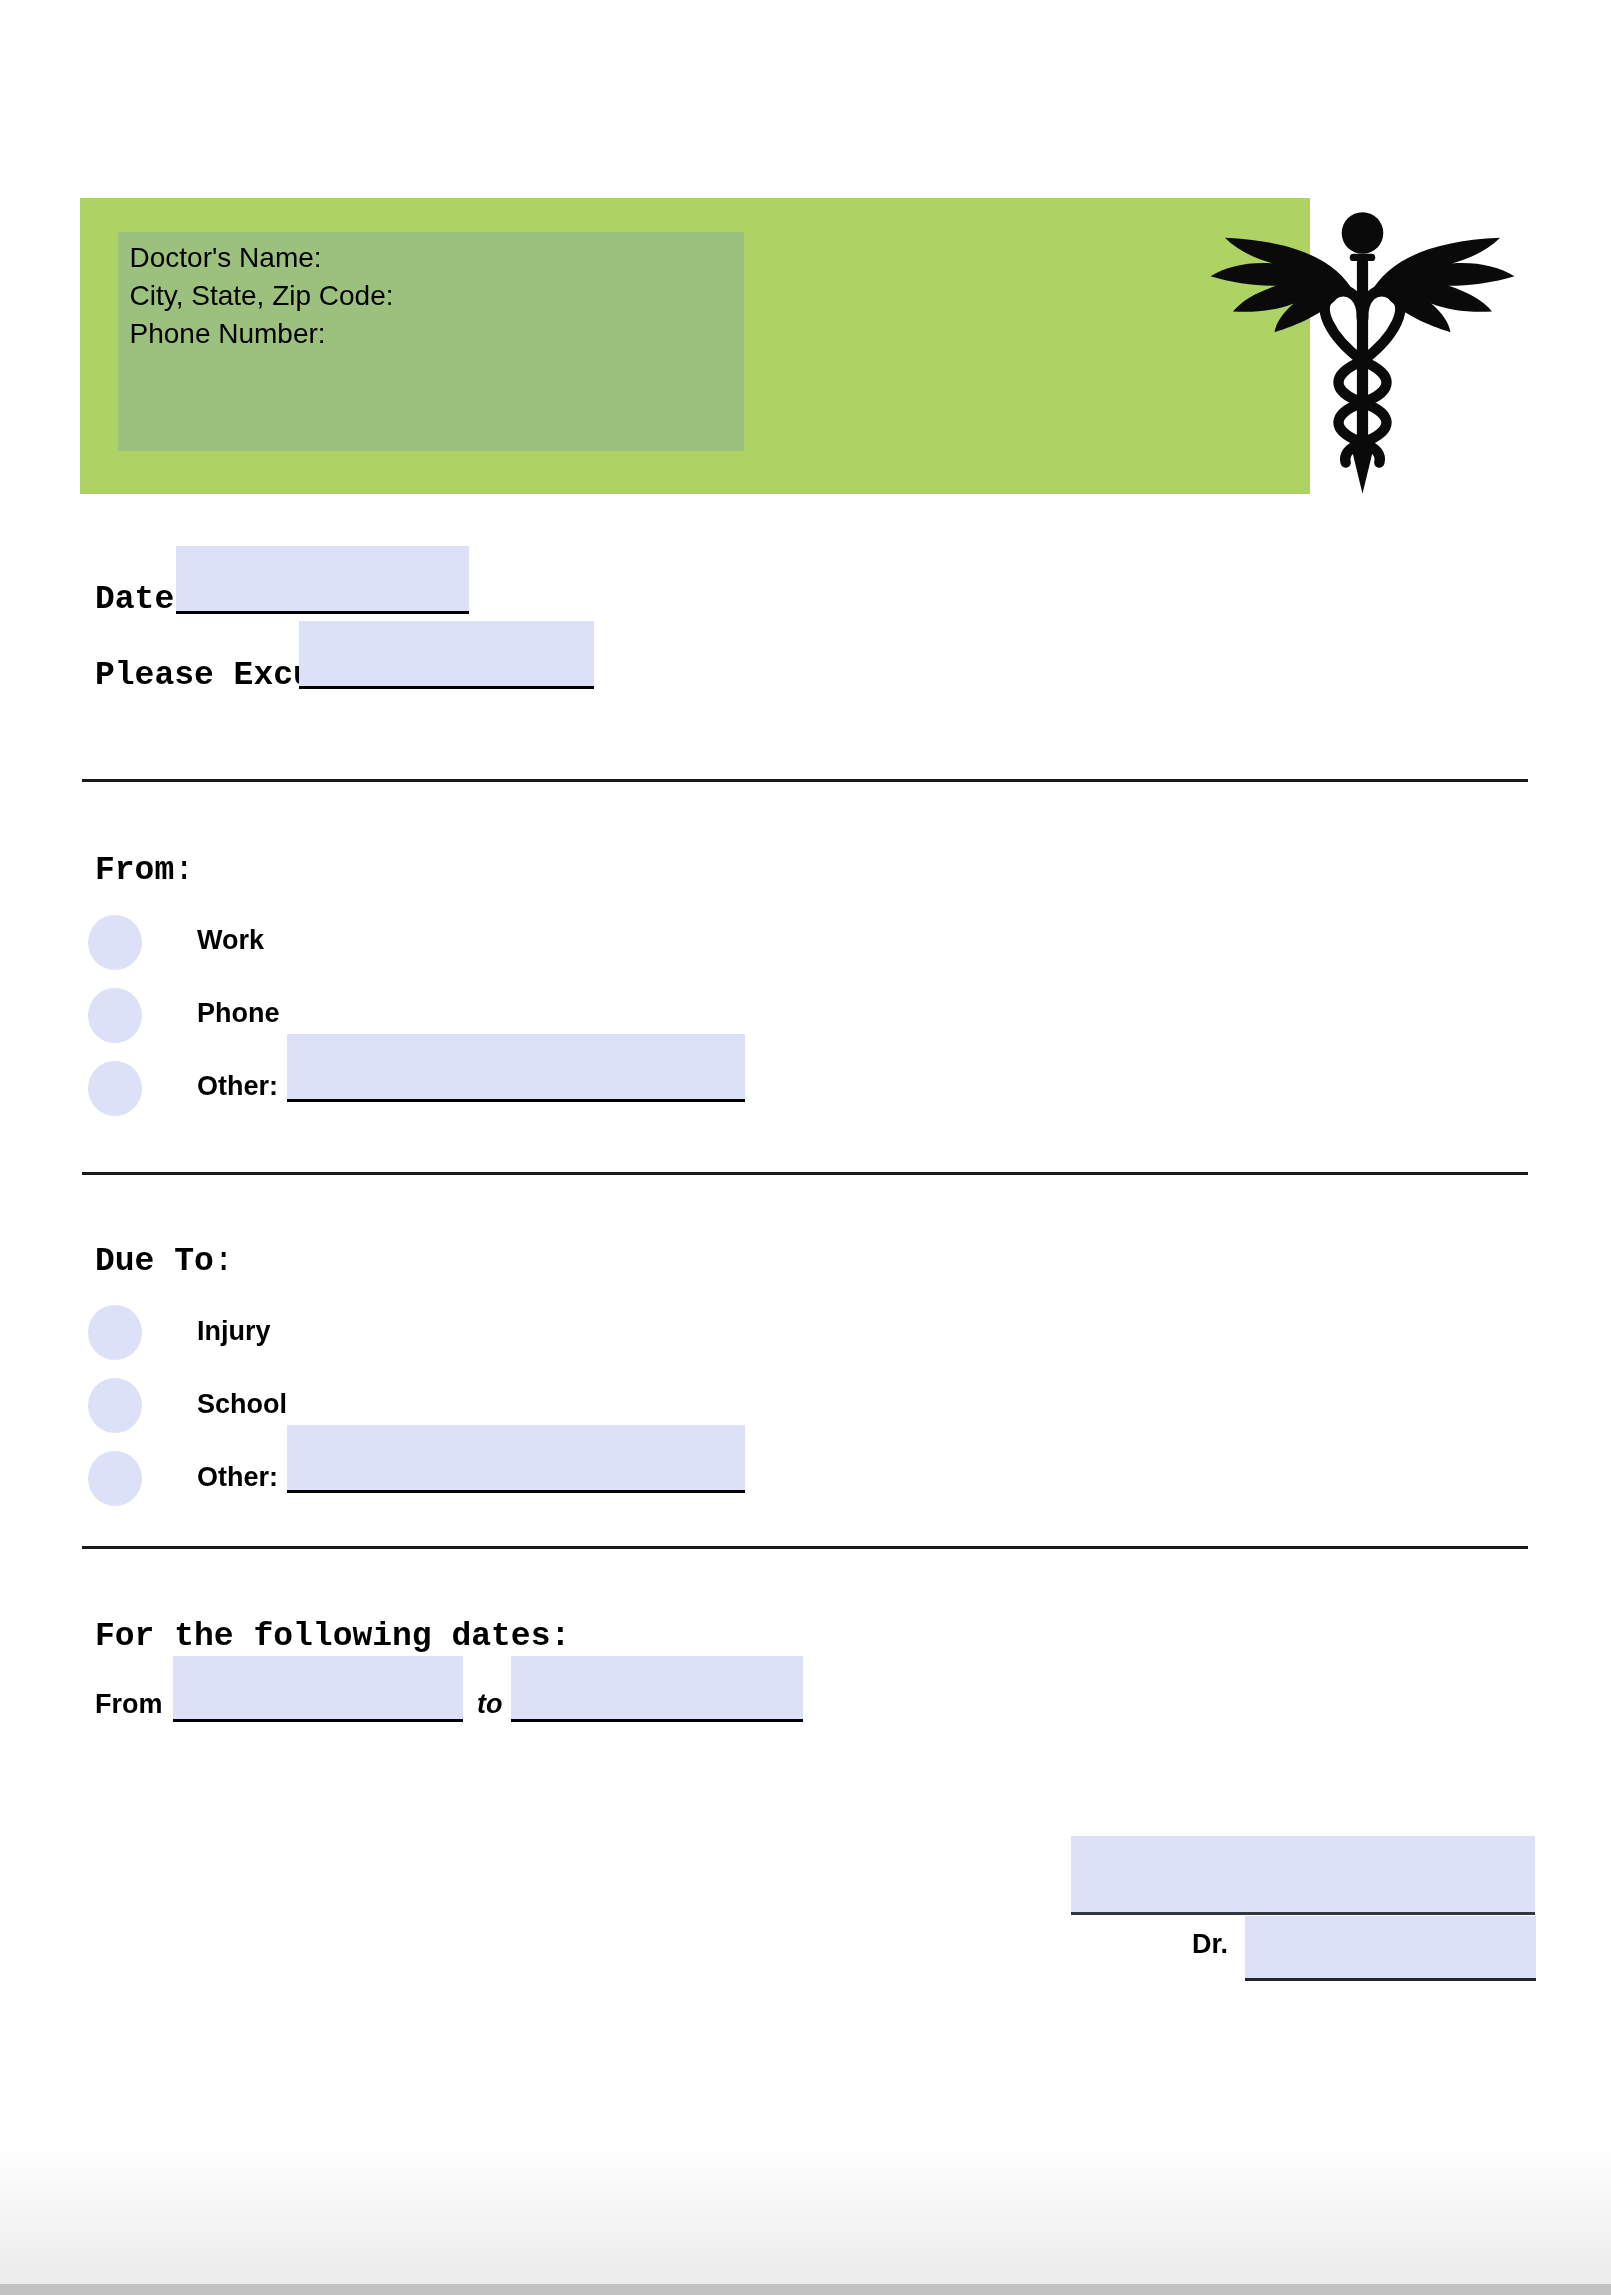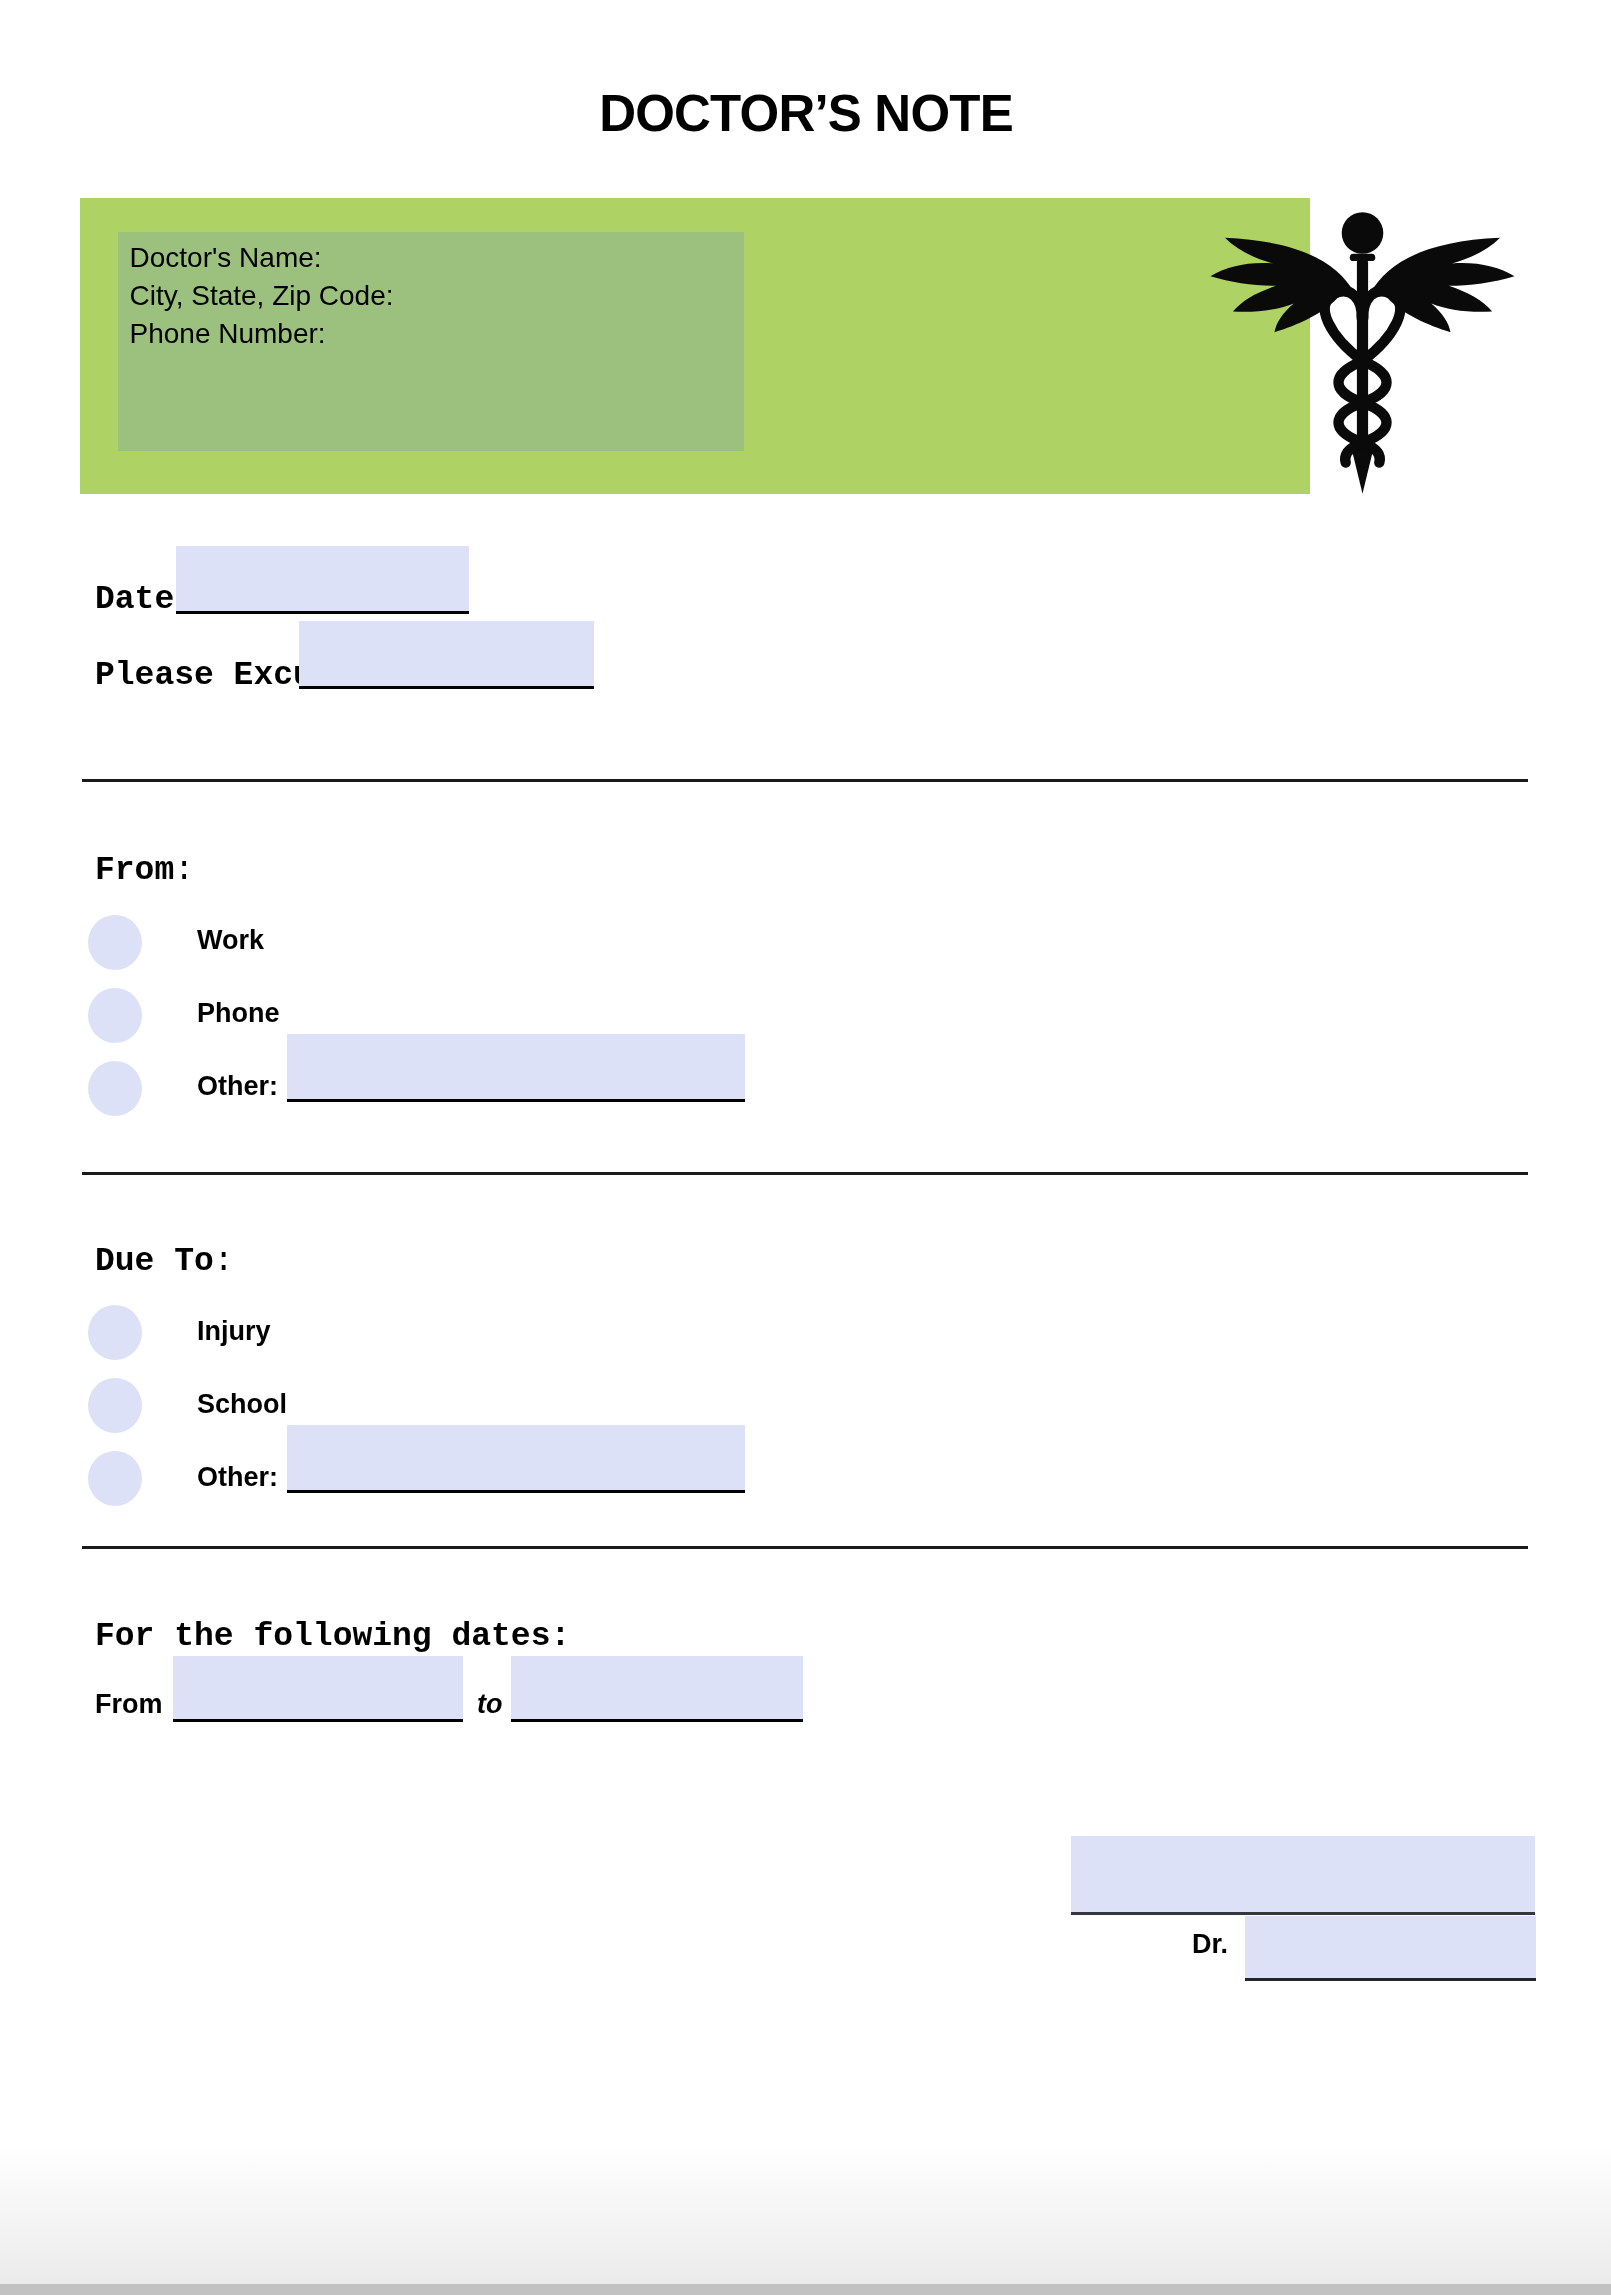--- a/index.html
+++ b/index.html
@@ -64,21 +64,20 @@
   .bottom-bar{
     position:absolute;left:0;right:0;bottom:0;height:10.6px;
     background:#c2c2c2;
   }
 </style>
 </head>
 <body>
 
 <div class="page">
 
-  <div class="page-title">DOCTOR’S NOTE</div>
 
   <div class="banner">
     <div class="doctor-box">
       <div>Doctor's Name:</div>
       <div>City, State, Zip Code:</div>
       <div>Phone Number:</div>
     </div>
   </div>
 
   <svg class="caduceus" viewBox="0 0 400 360" xmlns="http://www.w3.org/2000/svg">

